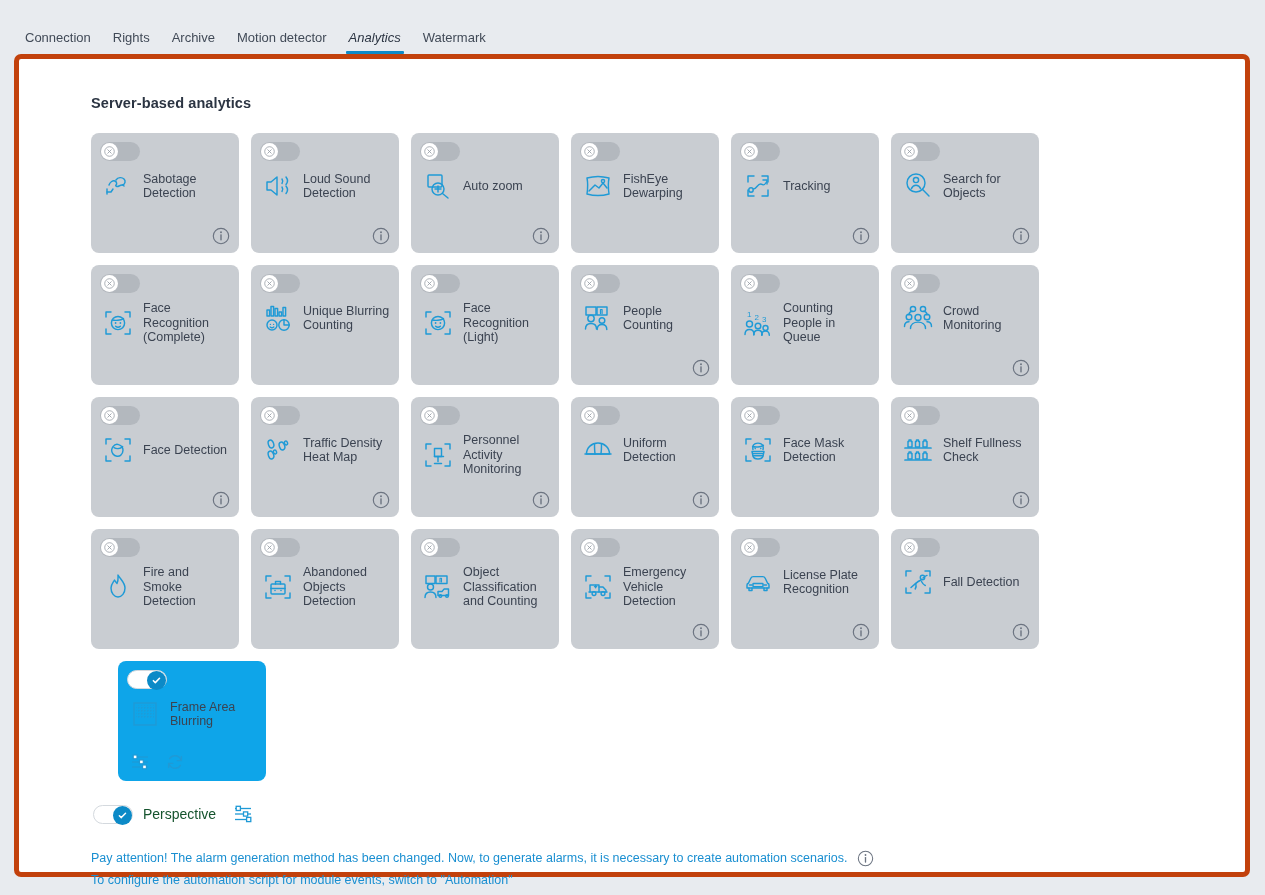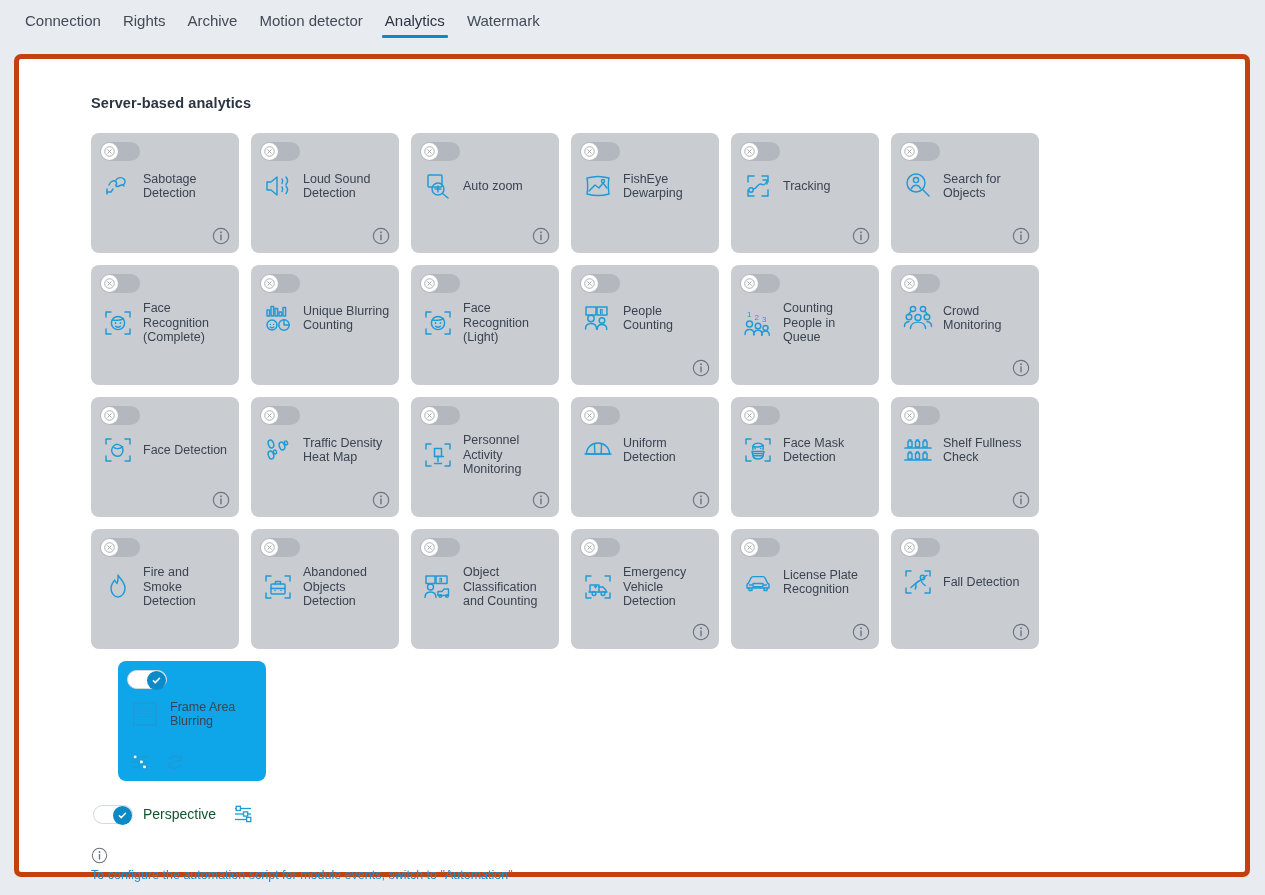--- a/index.html
+++ b/index.html
@@ -15,27 +15,27 @@
   
   #tabbar{
     height:48px;
     display:flex;
     align-items:flex-start;
     padding:0 0 0 14px;
     background:#e8ebef;
   }
   .tab{
     position:relative;
-    font-size:15px;
+    font-size:13px;
     color:#414a57;
-    padding:12px 11px 13px 11px;
+    padding:30px 11px 13px 11px;
     cursor:pointer;
     white-space:nowrap;
   }
-  .tab.active{ color:#2b3442; }
+  .tab.active{ color:#2b3442;font-style:italic; }
   .tab.active::after{
     content:"";
     position:absolute;
     left:8px; right:8px; bottom:4px;
     height:3px;
     background:#0c8ac7;
     border-radius:1px;
   }
 
   
@@ -933,20 +933,21 @@
             <rect x="4.2" y="3.3" width="4.2" height="4.2" fill="#ffffff"></rect>
             <rect x="11.5" y="8.9" width="4.2" height="4.2" fill="#ffffff"></rect>
             <rect x="14.6" y="14.4" width="4.2" height="4.2" fill="#ffffff"></rect>
           </g>
         </svg>
       </span>
     </div>
 
     <div id="notice">
       <div class="notice-line">
+        <span>Pay attention! The alarm generation method has been changed. Now, to generate alarms, it is necessary to create automation scenarios.</span>
         <span class="n-info">
           <svg viewBox="0 0 18 18">
             <circle cx="9" cy="9" r="7.6" fill="none" stroke="#6b7380" stroke-width="1.1"></circle>
             <circle cx="9" cy="5.3" r="0.95" fill="#6b7380"></circle>
             <rect x="8.3" y="7.3" width="1.4" height="6.1" rx="0.6" fill="#6b7380"></rect>
           </svg>
         </span>
       </div>
       <div class="notice-line">
         <span>To configure the automation script for module events, switch to "Automation"</span>

